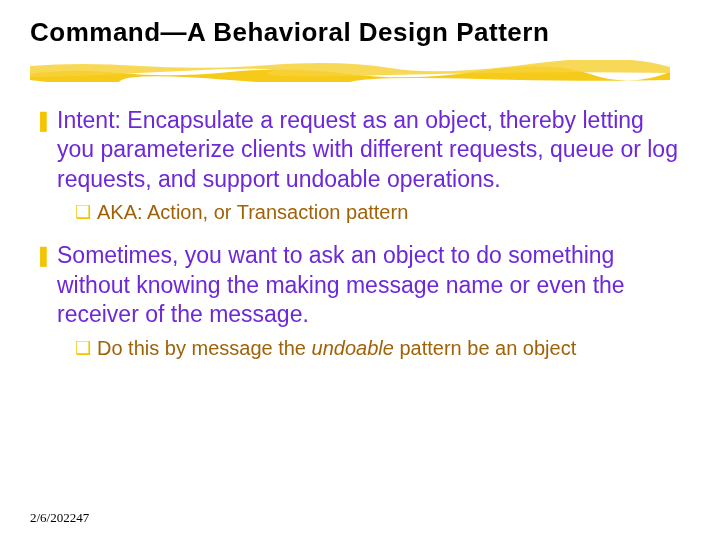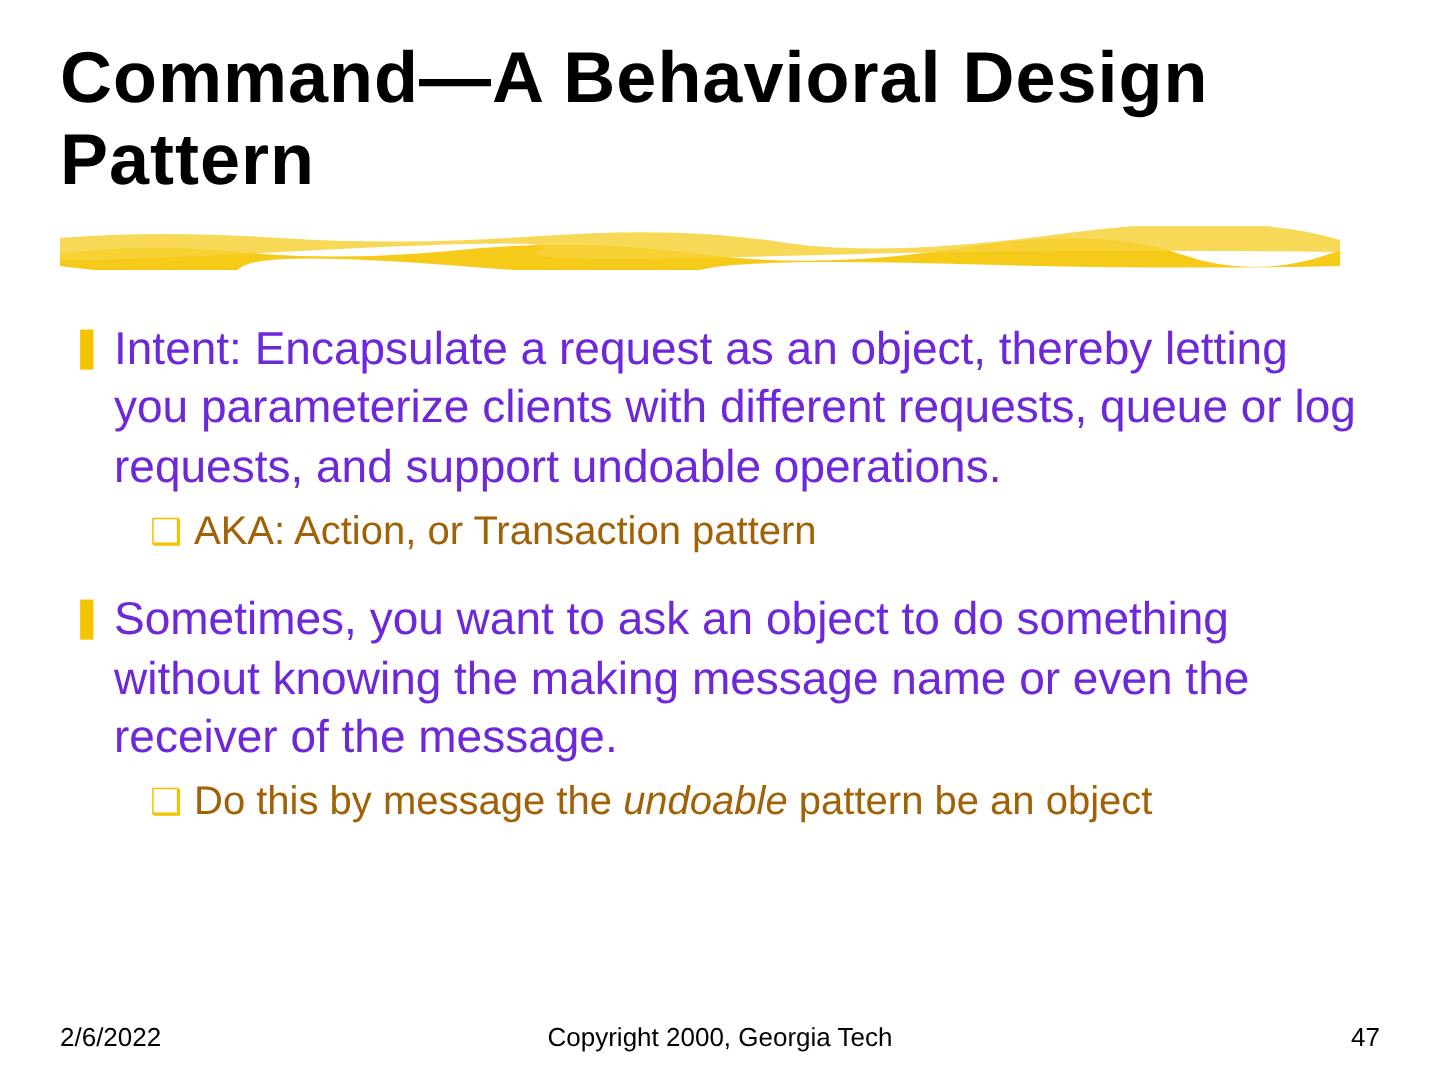--- a/index.html
+++ b/index.html
@@ -6,21 +6,21 @@
   body {
     width: 720px;
     height: 540px;
     background: #ffffff;
     font-family: Arial, Helvetica, sans-serif;
     position: relative;
     overflow: hidden;
   }
   .title {
     font-weight: 900;
-    font-size: 36px;
+    font-size: 26px;
     line-height: 1.15;
     color: #000;
     padding: 18px 30px 6px 30px;
     letter-spacing: 0.5px;
   }
   .underline-wrap {
     padding: 6px 0 0 30px;
   }
   .underline {
     width: 640px;
@@ -66,23 +66,23 @@
     color: #a16207;
   }
   .sub-text .italic { font-style: italic; }
   .footer {
     position: absolute;
     bottom: 14px;
     left: 0;
     width: 100%;
     padding: 0 30px;
     display: flex;
-    justify-content: space-between;
     font-size: 13px;
     color: #000;
+    font-family: Liberation Serif, serif;
   }
   .footer .center { position: absolute; left: 50%; transform: translateX(-50%); }
 </style>
 </head>
 <body>
 
 <h1 class="title">Command—A Behavioral Design Pattern</h1>
 
 <div class="underline-wrap">
   <svg class="underline" viewBox="0 0 640 22" preserveAspectRatio="none">
@@ -108,15 +108,14 @@
   </div>
   <div class="sub-row">
     <div class="bullet-y">❑</div>
     <div class="sub-text"><span>Do this by message the </span><span class="italic">undoable</span><span> pattern be an object</span></div>
   </div>
 
 </div>
 
 <div class="footer">
   <span>2/6/2022</span>
-  <span class="center">Copyright 2000, Georgia Tech</span>
   <span>47</span>
 </div>
 
 </body></html>

